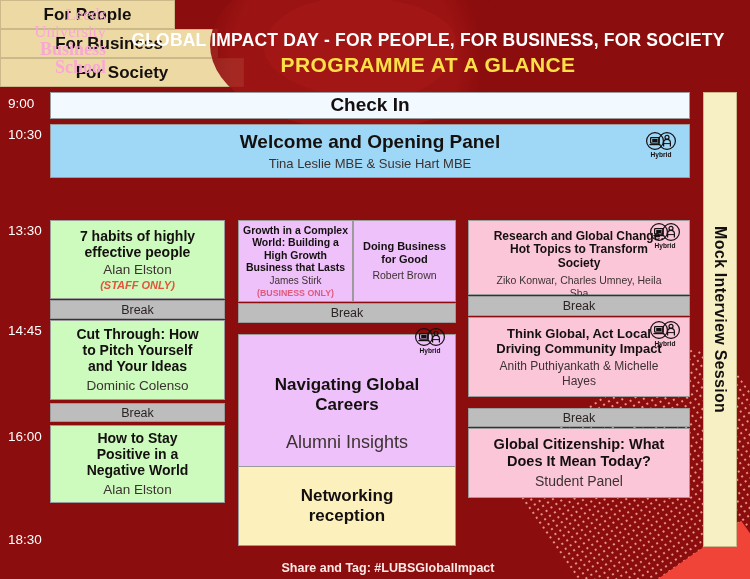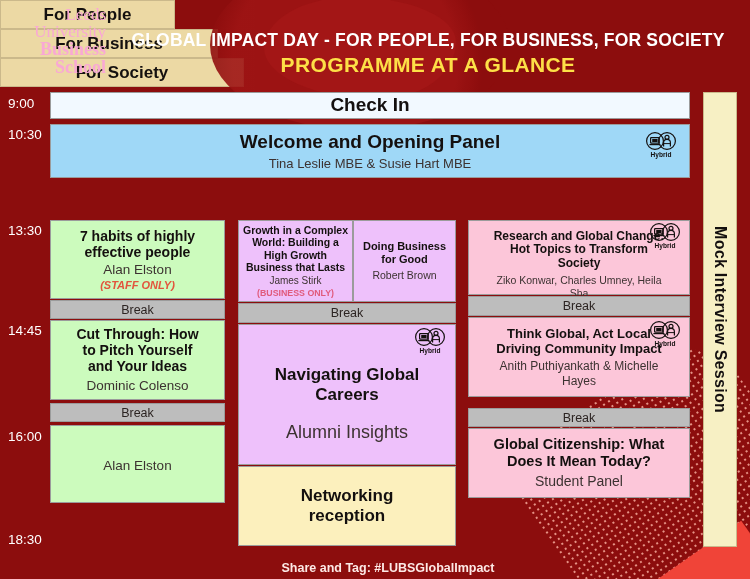--- a/index.html
+++ b/index.html
@@ -200,35 +200,36 @@
   </div>
   <div class="brk" style="left:50px; top:300px; width:175px; height:19px;">Break</div>
 
   <div class="block green" style="left:50px; top:320px; width:175px; height:80px;">
     <div class="ttl" style="font-size:14px;">Cut Through: How to Pitch Yourself and Your Ideas</div>
     <div class="spk" style="font-size:13.5px; margin-top:4px;">Dominic Colenso</div>
   </div>
   <div class="brk" style="left:50px; top:403px; width:175px; height:19px;">Break</div>
 
   <div class="block green" style="left:50px; top:425px; width:175px; height:78px;">
+    <div class="ttl" style="font-size:14px;">How to Stay Positive in a Negative World</div>
     <div class="spk" style="font-size:13.5px; margin-top:4px;">Alan Elston</div>
   </div>
 
   <div class="block purple" style="left:238px; top:220px; width:115px; height:82px; padding:2px 4px;">
     <div class="ttl" style="font-size:10.5px;">Growth in a Complex World: Building a High Growth Business that Lasts</div>
     <div class="spk" style="font-size:10px; margin-top:2px;">James Stirk</div>
     <div class="note-b" style="font-size:8.8px; margin-top:1px;">(BUSINESS ONLY)</div>
   </div>
   <div class="block purple" style="left:353px; top:220px; width:103px; height:82px; padding:2px 4px;">
     <div class="ttl" style="font-size:11px;">Doing Business for Good</div>
     <div class="spk" style="font-size:10.5px; margin-top:3px;">Robert Brown</div>
   </div>
   <div class="brk" style="left:238px; top:303px; width:218px; height:20px;">Break</div>
 
-  <div class="block purple" style="left:238px; top:324px; width:218px; height:141px;">
+  <div class="block purple" style="left:238px; top:334px; width:218px; height:141px;">
     <div class="ttl" style="font-size:17px; margin-top:20px;">Navigating Global Careers</div>
     <div class="spk" style="font-size:18px; margin-top:18px;">Alumni Insights</div>
   </div>
   <div class="hybrid" style="left:413px; top:327px;">
     <svg width="34" height="28" viewBox="0 0 34 28">
       <circle cx="11" cy="10" r="8.4" fill="none" stroke="#14100f" stroke-width="1.2"></circle>
       <circle cx="23" cy="10" r="8.4" fill="none" stroke="#14100f" stroke-width="1.2"></circle>
       <rect x="6.6" y="6.6" width="8.6" height="5.6" rx="0.6" fill="none" stroke="#14100f" stroke-width="1.2"></rect>
       <rect x="8.2" y="8" width="5.4" height="3" fill="#14100f"></rect>
       <line x1="5.4" y1="13.6" x2="16.4" y2="13.6" stroke="#14100f" stroke-width="1.2"></line>

